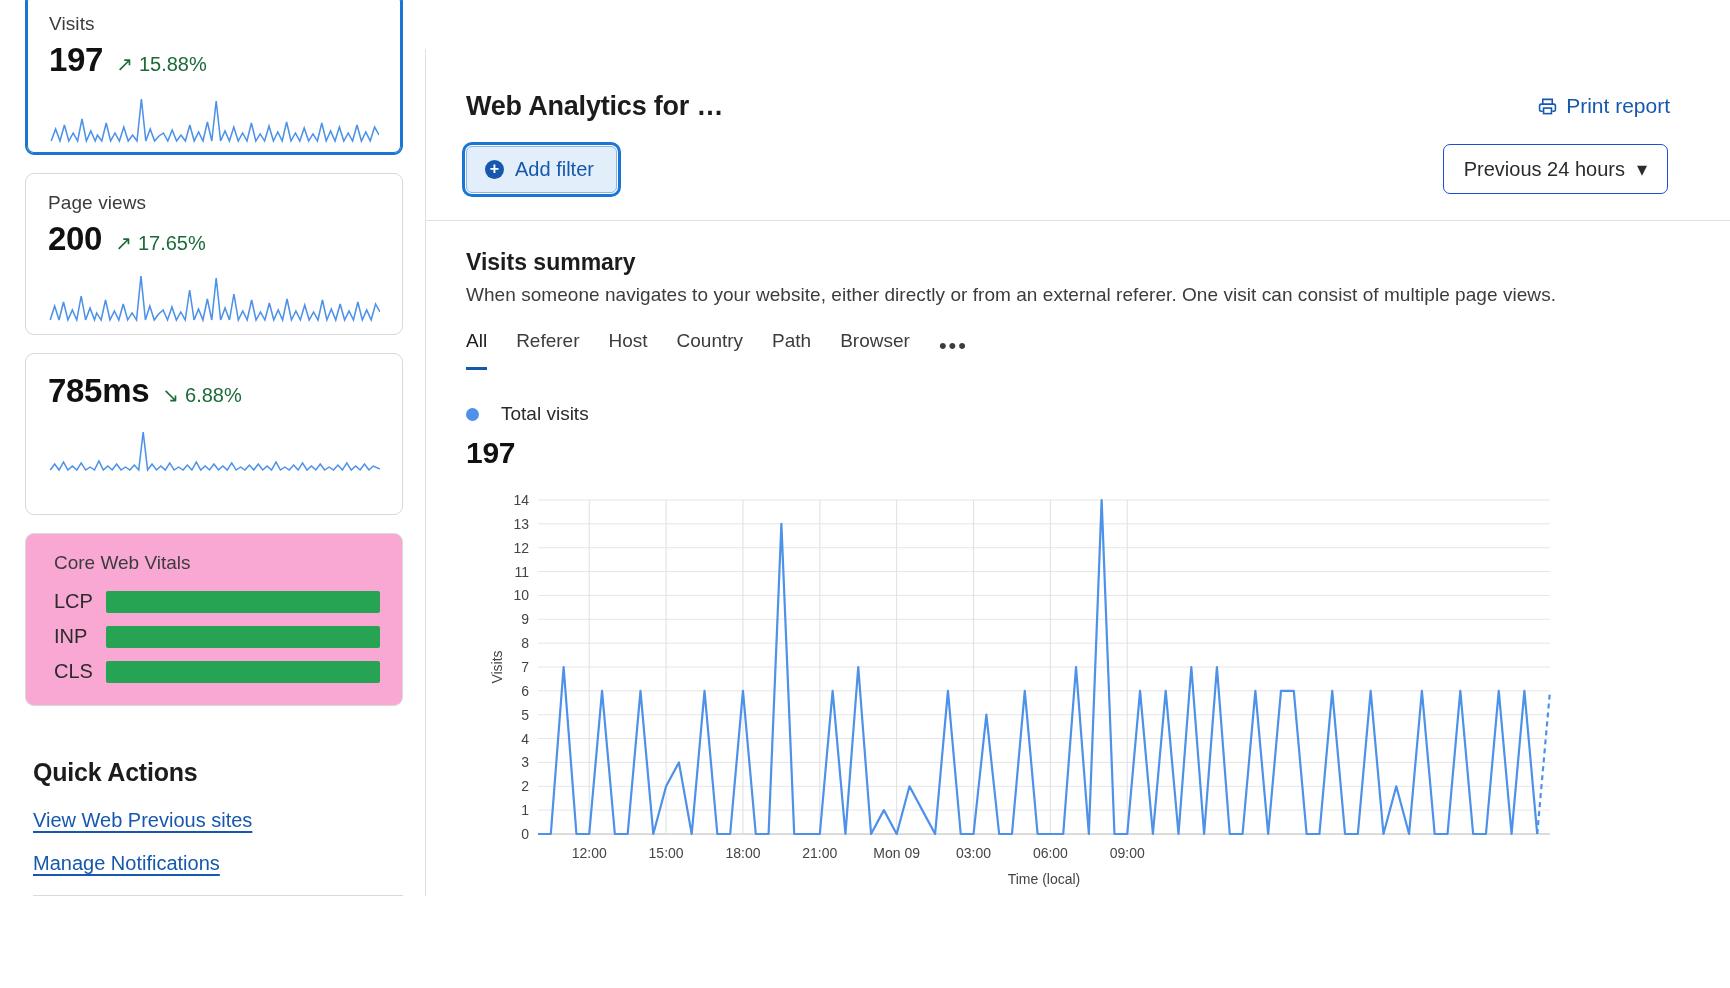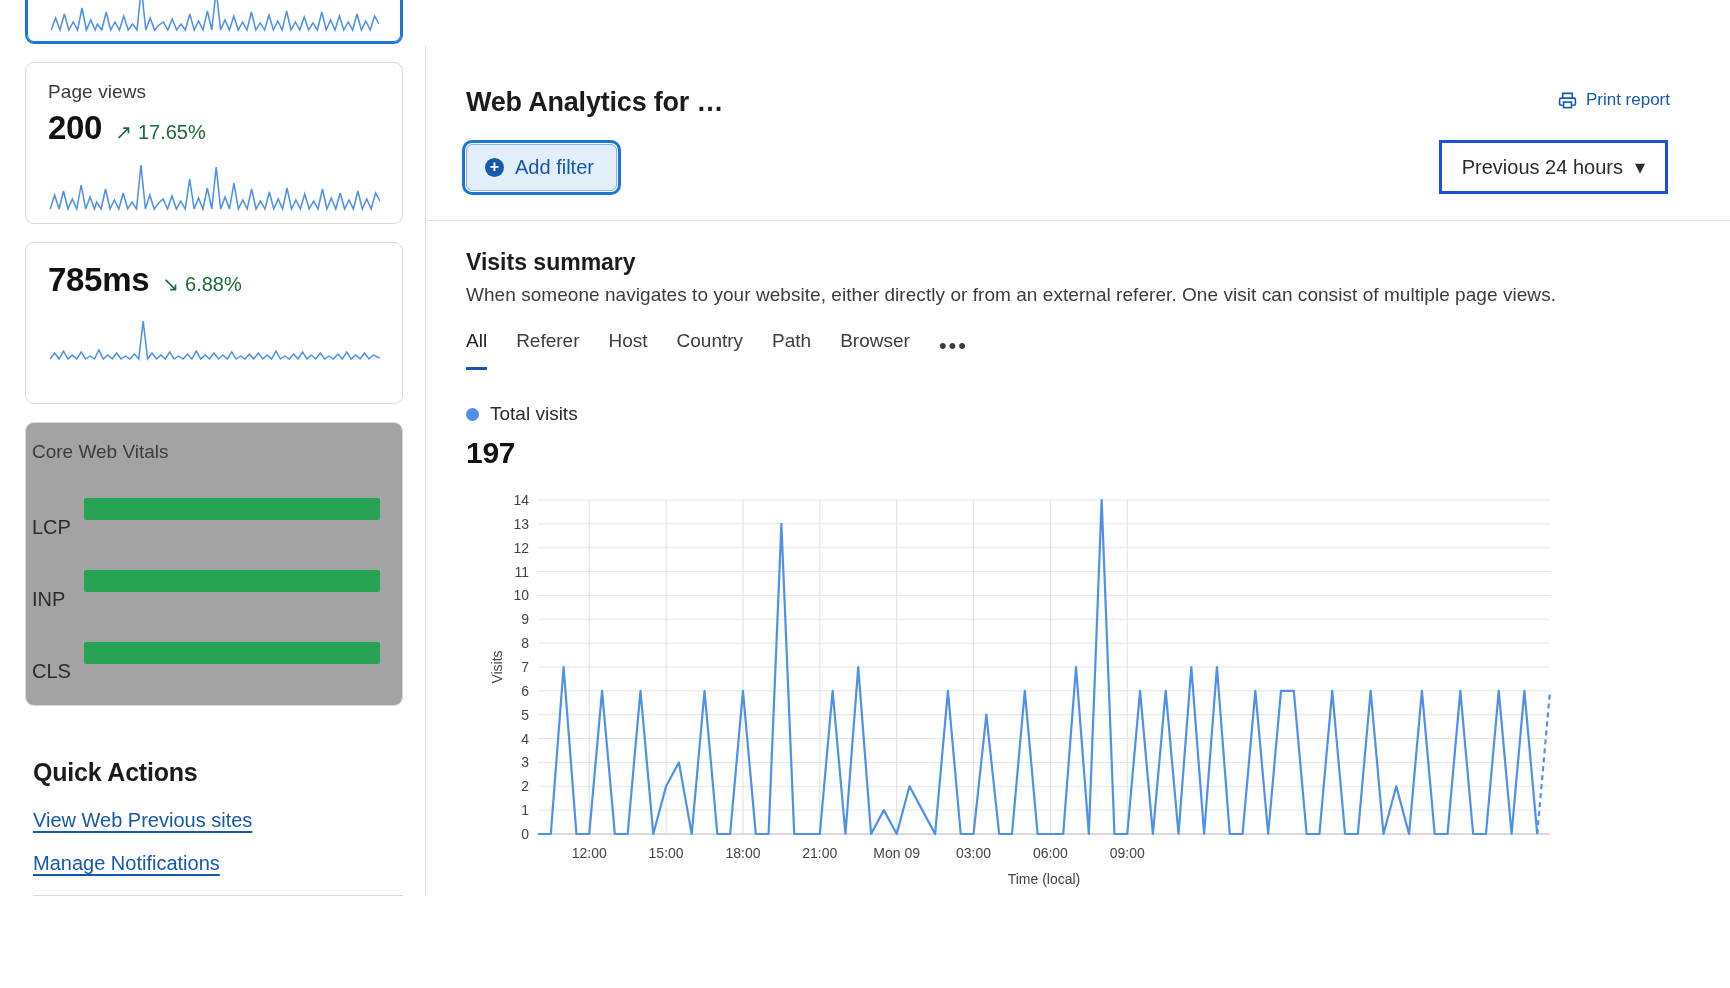--- a/index.html
+++ b/index.html
@@ -35,84 +35,84 @@
     font-size: 19px; color: #3c3c3c; letter-spacing: .1px;
     margin-bottom: 6px;
   }
   .metric-row { display: flex; align-items: baseline; gap: 13px; }
   .metric-value { font-size: 33px; font-weight: bold; color: #111; letter-spacing: -.3px; }
   .metric-delta { font-size: 20px; color: #1b6b38; display: flex; align-items: center; gap: 6px; }
   .arrow { font-size: 20px; line-height: 1; color: #1b6b38; }
   .sparkline { margin-top: 10px; width: 100%; height: 60px; display: block; }
 
   .vitals-card {
-    border: 1px solid #d9d9d9; border-radius: 9px; background: #a3a3a3;
-    padding: 18px 22px 22px 6px; margin-bottom: 18px;
+    border: 1px solid #d9d9d9; border-radius: 9px; background: #f9a8d4;
+    padding: 18px 22px 22px 28px; margin-bottom: 18px;
   }
   .vitals-title { font-size: 19px; color: #3c3c3c; margin-bottom: 16px; }
   .vital-row { display: flex; align-items: center; margin-bottom: 12px; }
-  .vital-name { width: 52px; font-size: 20px; color: #2b2b2b; margin-top: 37px; }
+  .vital-name { width: 52px; font-size: 20px; color: #2b2b2b; }
   .vital-bar-track { flex: 1; height: 22px; border-radius: 2px; }
   .vital-bar { height: 22px; border-radius: 2px; background: #27a453; }
 
   .quick-actions { margin-top: 52px; padding-left: 8px; }
   .qa-title { font-size: 25px; font-weight: bold; color: #1c1c1c; margin-bottom: 22px; letter-spacing: -.2px; }
   .qa-link {
     display: block; font-size: 20px; color: #1558ad;
     text-decoration: underline; text-underline-offset: 4px;
     text-decoration-thickness: 2px; margin-bottom: 20px; cursor: pointer;
     width: max-content;
   }
   .qa-divider { border-top: 1px solid #dadada; margin-top: 12px; margin-right: 0; }
 
   
   .main { flex: 1; border-left: 1px solid #e0e0e0; position: relative; }
   .main-header { padding: 42px 40px 0 40px; }
   .title-row { display: flex; align-items: flex-start; justify-content: space-between; }
   .page-title { font-size: 27px; font-weight: bold; color: #1c1c1c; letter-spacing: -.2px; }
   .print-link {
     display: flex; align-items: center; gap: 9px;
-    font-size: 17px; color: #1558ad; cursor: pointer;
+    font-size: 21px; color: #1558ad; cursor: pointer;
     margin-top: 3px; margin-right: 20px;
   }
   .controls-row {
     display: flex; align-items: center; justify-content: space-between;
     margin-top: 22px; padding-bottom: 26px;
   }
   .add-filter-btn {
     display: inline-flex; align-items: center; gap: 11px;
     background: #e3eefb; border: 1px solid #8ab4e8; border-radius: 6px;
     padding: 11px 22px 11px 18px; font-size: 20px; color: #1558ad;
     cursor: pointer; outline: 3px solid #1976d2; outline-offset: 1px;
   }
   .plus-circle {
     width: 19px; height: 19px; border-radius: 50%; background: #1558ad;
     display: inline-flex; align-items: center; justify-content: center;
     color: #fff; font-size: 16px; line-height: 1; font-weight: bold;
   }
   .range-select {
     display: inline-flex; align-items: center; gap: 12px;
-    border: 3px solid #1d4ed8; border-radius: 0;
+    border: 1px solid #1d4ed8; border-radius: 7px;
     padding: 12px 20px; font-size: 20px; color: #2b2b2b;
     background: #fff; cursor: pointer; margin-right: 22px;
   }
   .hdr-divider { border-top: 1px solid #e0e0e0; }
 
   .summary { padding: 28px 40px 0 40px; }
   .summary-title { font-size: 23px; font-weight: bold; color: #1c1c1c; }
   .summary-desc { font-size: 19px; color: #3c3c3c; margin-top: 8px; letter-spacing: .05px; }
   .tabs { display: flex; align-items: center; gap: 29px; margin-top: 24px; }
   .tab {
     font-size: 19px; color: #3c3c3c; cursor: pointer;
     padding-bottom: 15px; border-bottom: 3px solid transparent;
   }
   .tab.active { color: #1c1c1c; border-bottom-color: #1558ad; }
   .tab-more { font-size: 22px; color: #3c3c3c; cursor: pointer; letter-spacing: 2px; padding-bottom: 9px; }
 
-  .legend { display: flex; align-items: center; gap: 11px; margin-top: 33px; }
+  .legend { display: flex; align-items: center; gap: 22px; margin-top: 33px; }
   .legend-dot { width: 13px; height: 13px; border-radius: 50%; background: #4d91e8; }
   .legend-label { font-size: 19px; color: #2b2b2b; }
   .legend-total { font-size: 30px; font-weight: bold; color: #111; margin-top: 11px; letter-spacing: -.3px; }
 
   .chart-wrap { margin-top: 22px; padding-left: 20px; }
   svg text { font-family: "Liberation Sans", sans-serif; }
 </style>
 </head>
 <body>
 

